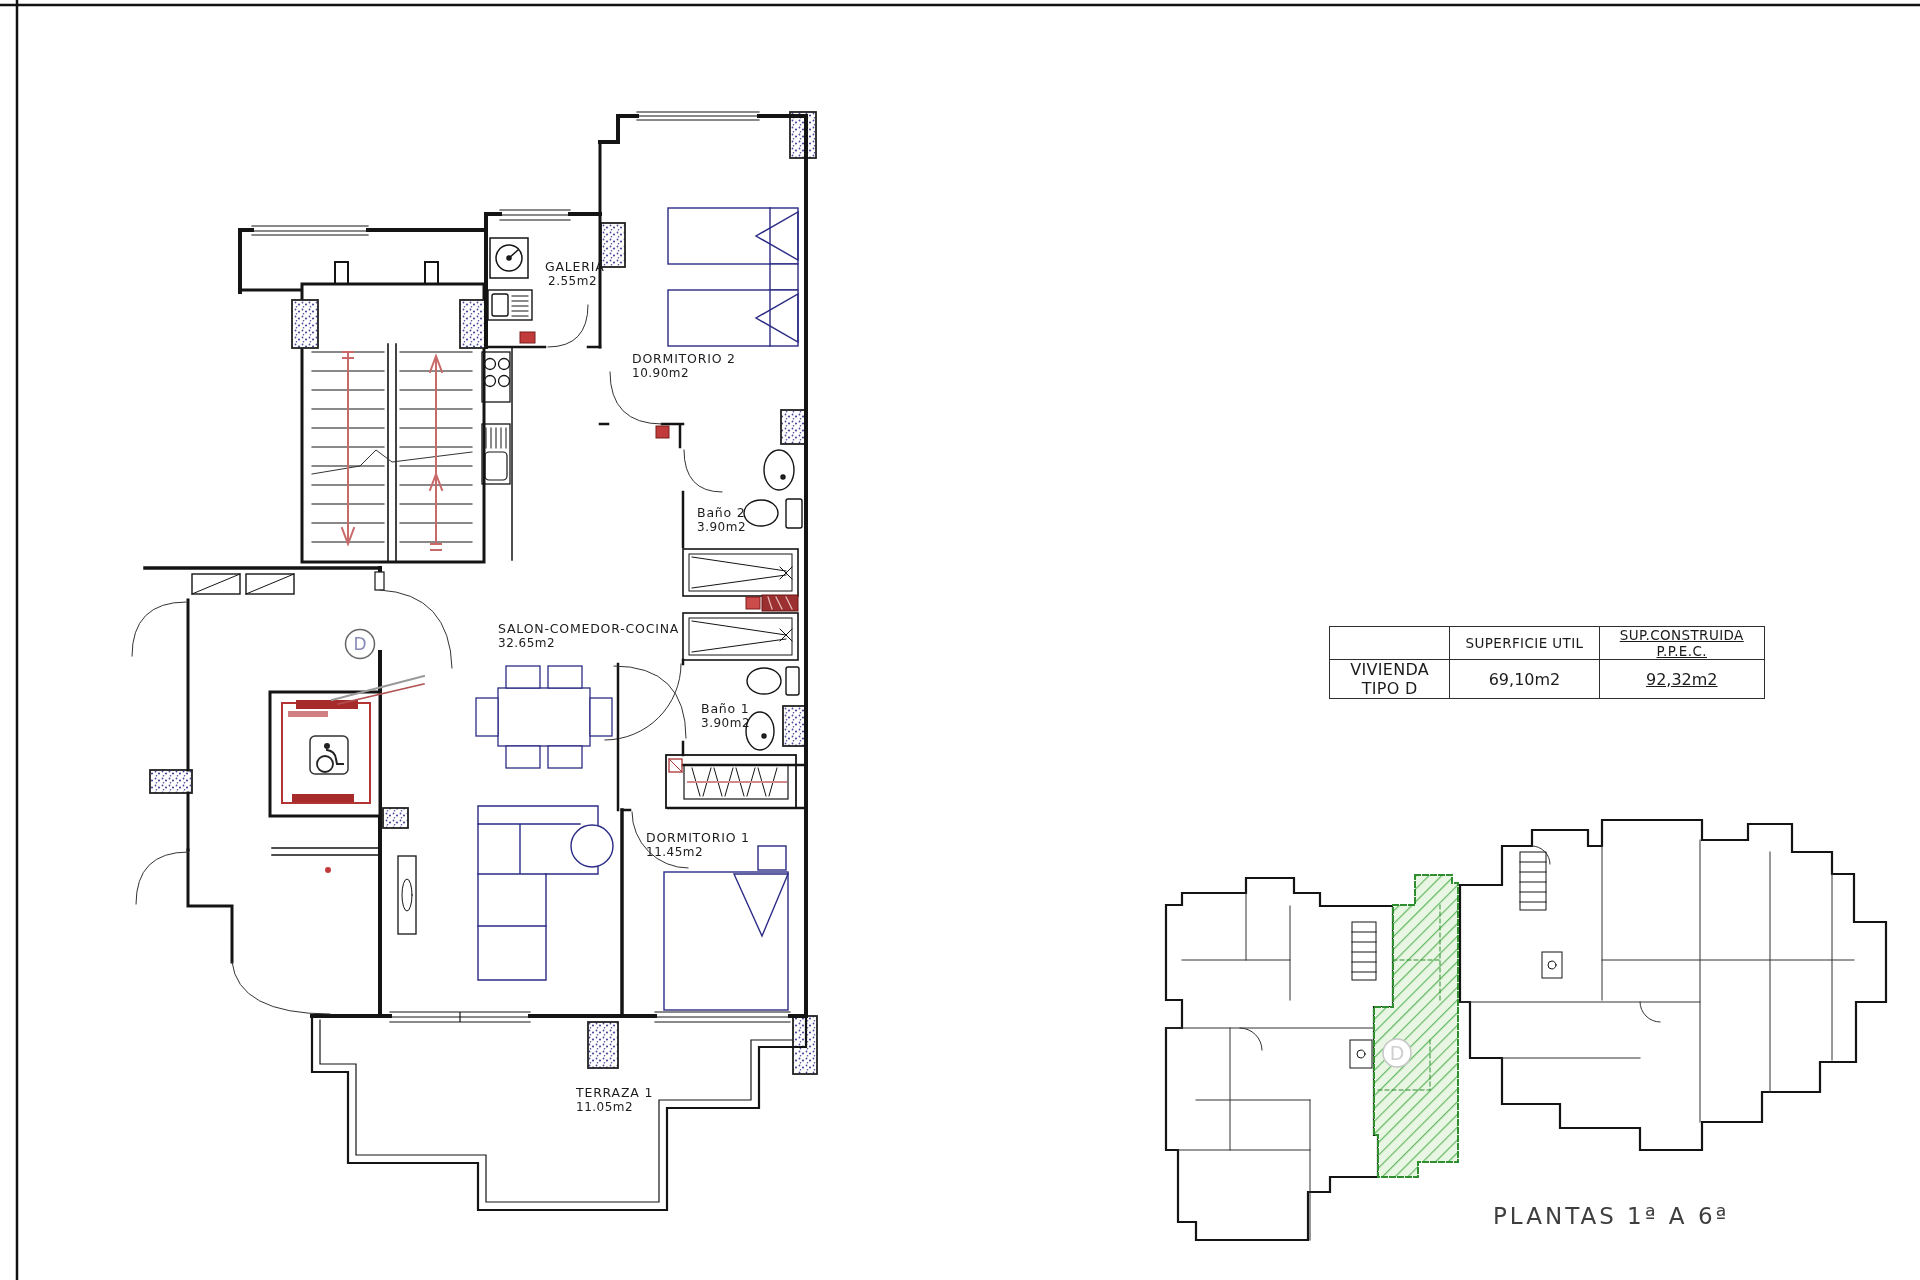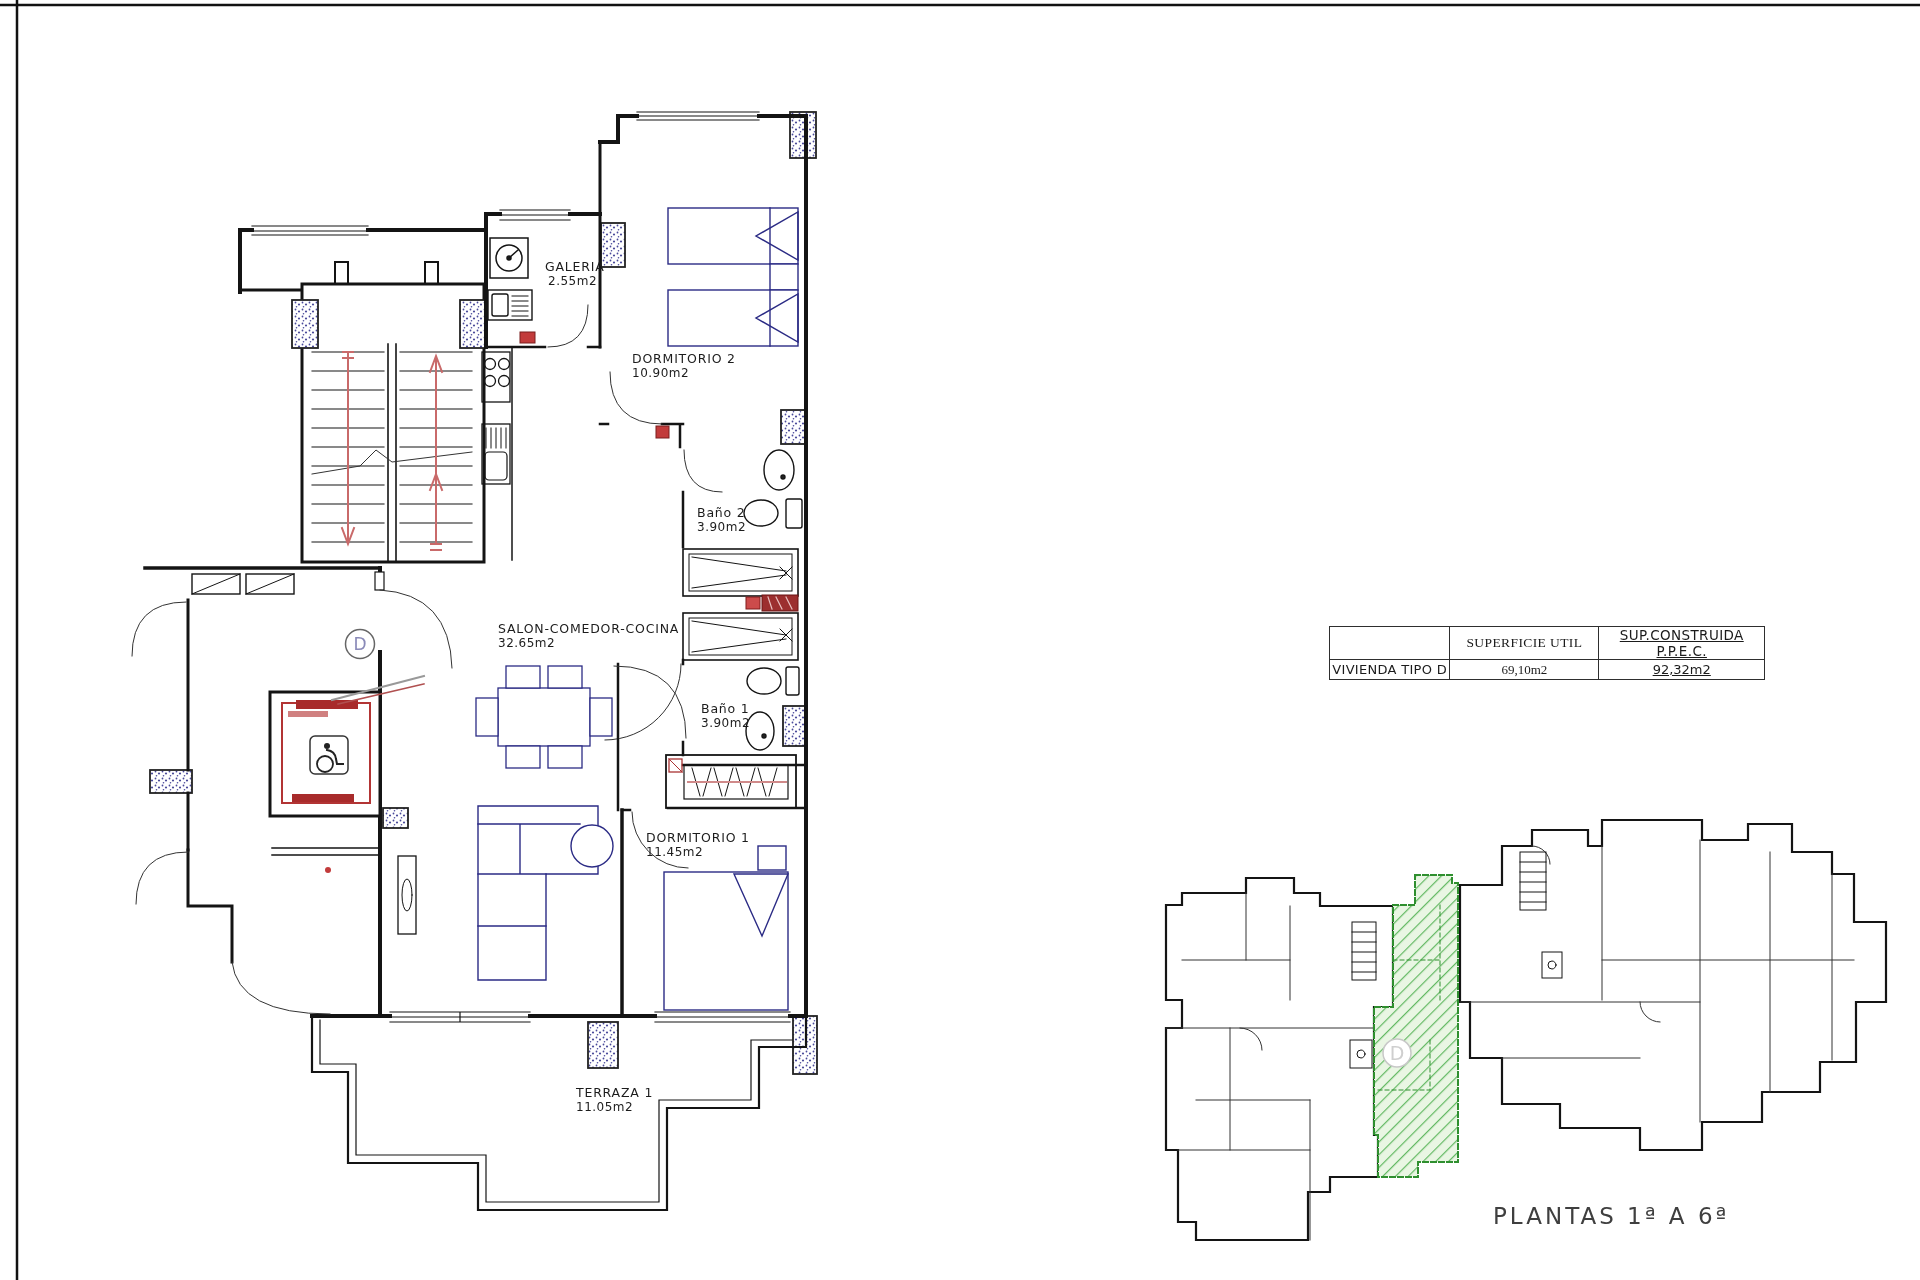--- a/index.html
+++ b/index.html
@@ -8,24 +8,24 @@
   svg text{font-family:"DejaVu Sans",sans-serif;fill:#1c1c1c;}
   .room-name{font-size:12.5px;letter-spacing:0.8px;}
   .room-area{font-size:12px;letter-spacing:0.5px;}
   .unit-letter{font-size:17px;fill:#8a8ab8;}
   .mini-letter{font-size:19px;fill:#cfcfcf;}
   .caption{font-size:23px;letter-spacing:3px;fill:#3f3f3f;}
   .sum-table{position:absolute;left:1329px;top:626px;width:436px;border-collapse:collapse;
              font-family:"DejaVu Sans",sans-serif;color:#1b1b1b;background:#fff;}
   .sum-table td{border:1.6px solid #2e2e2e;text-align:center;padding:0;}
   .sum-table .c0{width:120px;}
-  .sum-table .c1{width:149px;font-family:Liberation Serif, serif;}
+  .sum-table .c1{width:149px;}
   .sum-table .c2{width:165px;text-decoration:underline;}
   .sum-table .hdr td{height:24px;font-size:13.5px;letter-spacing:0.4px;}
-  .sum-table .val td{height:19px;font-size:13px;margin-top:36px;}
+  .sum-table .val td{height:19px;font-size:16px;margin-top:36px;}
   .sum-table .rowlabel{font-size:12px;letter-spacing:0.3px;}
 </style>
 </head>
 <body>
 
 <svg width="1920" height="1280" viewBox="0 0 1920 1280">
   <defs>
     <pattern id="speck" patternUnits="userSpaceOnUse" width="7" height="7">
       <rect width="7" height="7" fill="#ffffff"></rect>
       <circle cx="1.5" cy="1.5" r="0.9" fill="#4a4a9a"></circle>

